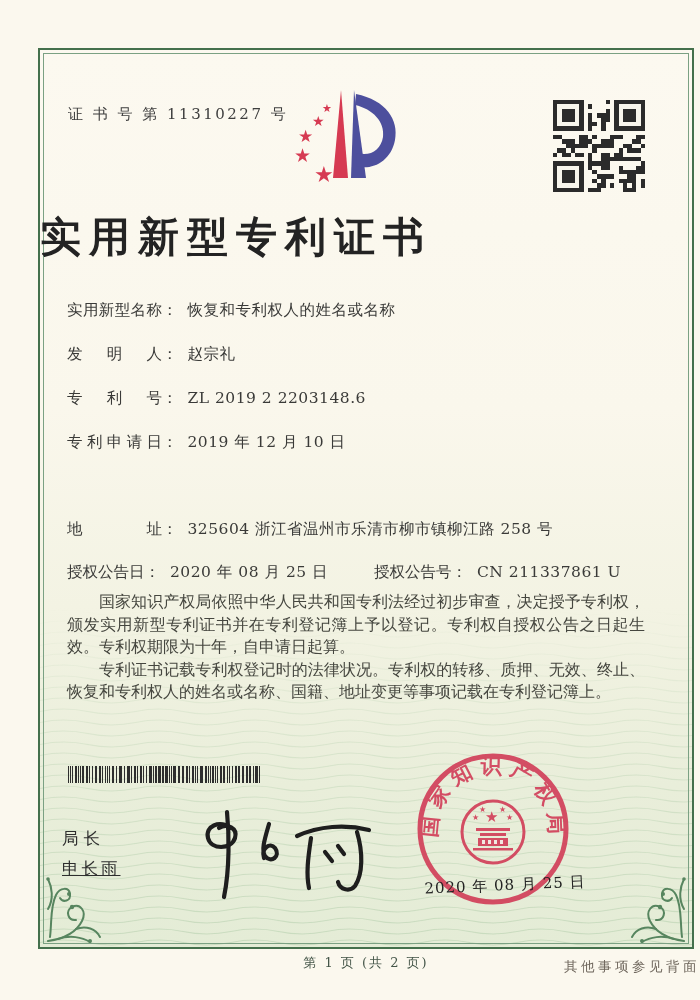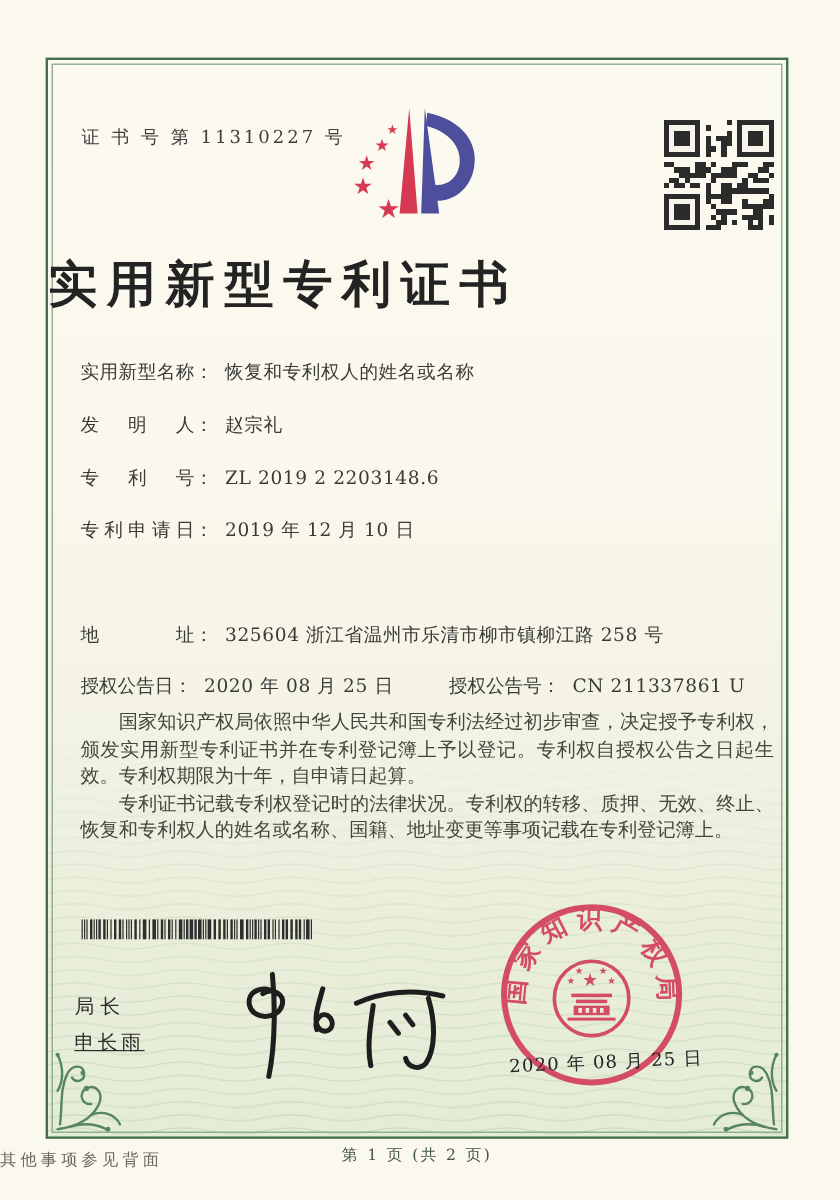--- a/index.html
+++ b/index.html
@@ -1,18 +1,18 @@
 <!DOCTYPE html>
 <html><head>
 <meta charset="utf-8">
 <style>
   html,body{margin:0;padding:0;}
   body{width:700px;height:1000px;background:#e8e4d8;font-family:"DejaVu Serif","Liberation Serif",serif;}
   .page{position:relative;width:700px;height:1000px;background:#fbf8ee;overflow:hidden;}
-  .border-outer{position:absolute;left:38px;top:48px;width:615px;height:897px;border:2.5px solid #44704c;background:linear-gradient(180deg,#fcf9f0 0%,#faf7ec 40%,#f3f3e3 62%,#e9eeda 82%,#e4ecd6 100%);}
+  .border-outer{position:absolute;left:38px;top:48px;width:615px;height:897px;border:2.5px solid #44704c;background:linear-gradient(180deg,#fcf9f0 0%,#faf7ec 40%,#f3f3e3 62%,#e9eeda 82%,#e4ecd6 100%);padding-left:37px;}
   .border-inner{position:absolute;inset:3px;border:1px solid #7ba183;}
   .waves{position:absolute;left:0;bottom:0;width:100%;height:340px;pointer-events:none;}
   .cert-no{position:absolute;left:28px;top:55px;font-size:15px;letter-spacing:2.5px;color:#3d3d3d;}
   .logo{position:absolute;left:242px;top:34px;width:130px;height:112px;}
   .qr{position:absolute;left:513px;top:50px;width:92px;height:92px;}
   .title{position:absolute;left:0;top:160px;width:100%;text-align:left;font-size:41px;font-weight:bold;letter-spacing:8px;color:#232323;}
   .frow{position:absolute;left:27px;height:22px;font-size:15.5px;color:#3a3a38;white-space:nowrap;}
   .flabel{display:inline-block;width:95px;text-align:justify;text-align-last:justify;}
   .fcolon{margin-right:10px;}
   .fvalue{letter-spacing:0.5px;}
@@ -22,21 +22,21 @@
   .barcode{position:absolute;left:27px;top:716px;width:196px;height:17px;}
   .sig-title{position:absolute;left:22px;top:778px;font-size:16.5px;letter-spacing:5px;color:#2e2e2e;}
   .sig-name{position:absolute;left:22px;top:808px;font-size:16.5px;letter-spacing:3px;color:#2e2e2e;text-decoration:underline;}
   .sig-hand{position:absolute;left:125px;top:748px;width:215px;height:105px;}
   .seal{position:absolute;left:374px;top:700px;width:158px;height:158px;}
   .seal-date{position:absolute;left:380px;top:826px;width:170px;text-align:center;font-size:15px;letter-spacing:1px;color:#222;transform:rotate(-2.5deg);}
   .page-no{position:absolute;left:0;top:872px;width:100%;text-align:center;font-size:13px;letter-spacing:2px;color:#445548;margin-top:32px;}
   .flourish{position:absolute;bottom:2px;width:86px;height:96px;}
   .flourish.l{left:2px;}
   .flourish.r{right:2px;transform:scaleX(-1);}
-  .back-note{position:absolute;left:0;top:958px;width:100%;text-align:left;font-size:13.5px;letter-spacing:3.5px;color:#6e665c;}
+  .back-note{position:absolute;left:0;top:958px;width:100%;text-align:right;font-size:13.5px;letter-spacing:3.5px;color:#6e665c;}
 </style>
 </head>
 <body>
 
 <div class="page">
   <div class="border-outer">
 
     <svg class="waves" viewBox="0 0 615 340" preserveAspectRatio="none">
       <defs>
         <pattern id="wv" width="90" height="11" patternUnits="userSpaceOnUse">

